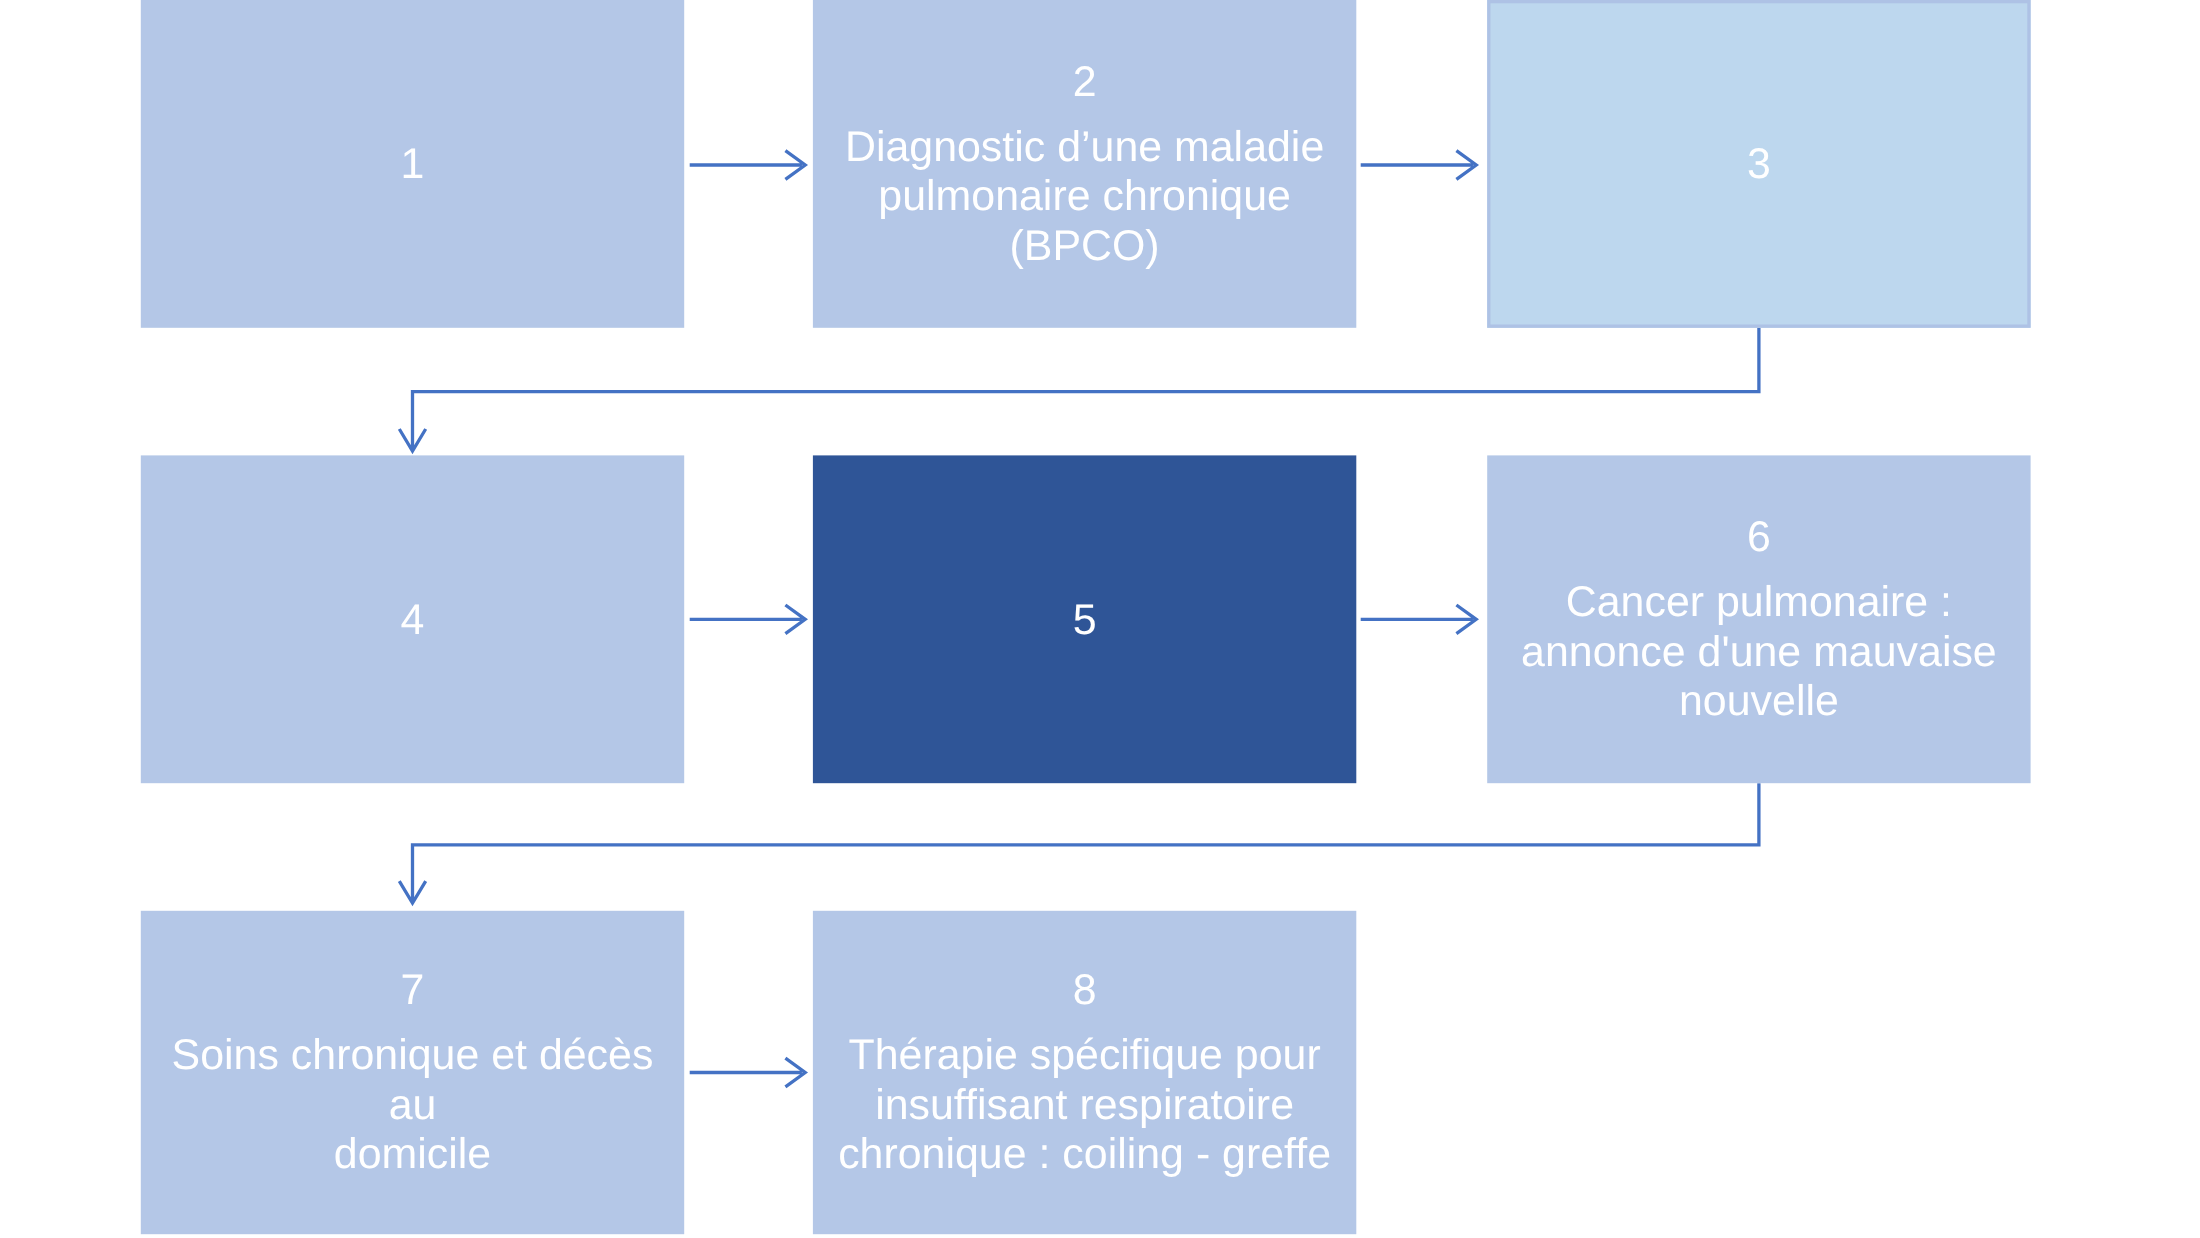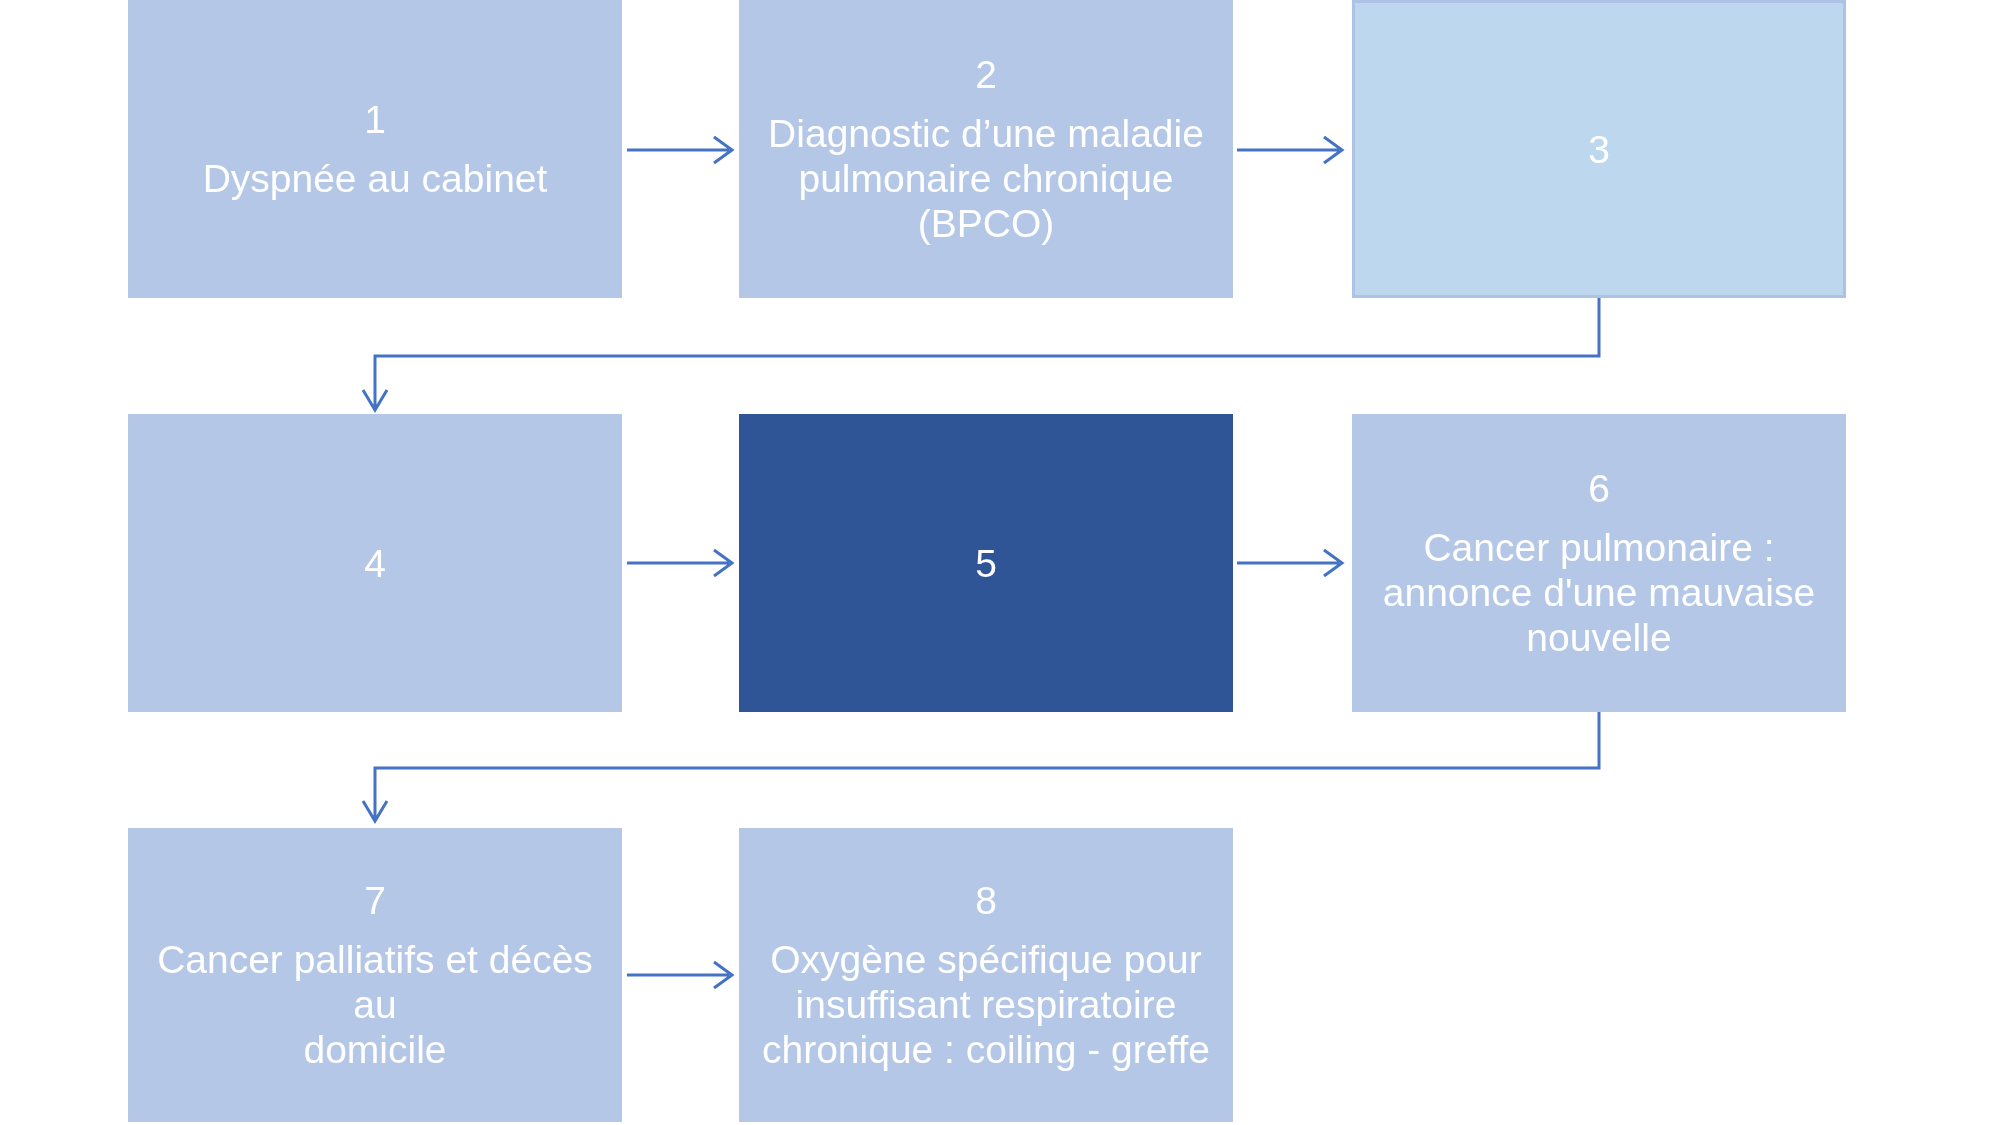--- a/index.html
+++ b/index.html
@@ -47,21 +47,20 @@
     <path d="M1237 150 H1339 M1324 137 L1342 150 L1324 163" stroke="#4472C4"></path>
     <path d="M1599 298 V356 H375 V407 M363 390 L375 410 L387 390" stroke="#4472C4"></path>
     <path d="M627 563 H729 M714 550 L732 563 L714 576" stroke="#4472C4"></path>
     <path d="M1237 563 H1339 M1324 550 L1342 563 L1324 576" stroke="#4472C4"></path>
     <path d="M1599 712 V768 H375 V818 M363 801 L375 821 L387 801" stroke="#4472C4"></path>
     <path d="M627 975 H729 M714 962 L732 975 L714 988" stroke="#4472C4"></path>
   </svg>
 
   <div class="box b1 light">
     <div class="num">1</div>
-    <div class="title">Dyspnée au cabinet</div>
   </div>
 
   <div class="box b2 light">
     <div class="num">2</div>
     <div class="title">Diagnostic d’une maladie
 pulmonaire chronique
 (BPCO)</div>
   </div>
 
   <div class="box b3 lighter">
@@ -78,24 +77,24 @@
 
   <div class="box b6 light">
     <div class="num">6</div>
     <div class="title">Cancer pulmonaire :
 annonce d'une mauvaise
 nouvelle</div>
   </div>
 
   <div class="box b7 light">
     <div class="num">7</div>
-    <div class="title">Cancer palliatifs et décès au
+    <div class="title">Soins chronique et décès au
 domicile</div>
   </div>
 
   <div class="box b8 light">
     <div class="num">8</div>
-    <div class="title">Oxygène spécifique pour
+    <div class="title">Thérapie spécifique pour
 insuffisant respiratoire
 chronique : coiling - greffe</div>
   </div>
 
 </div>
 
 </body></html>

